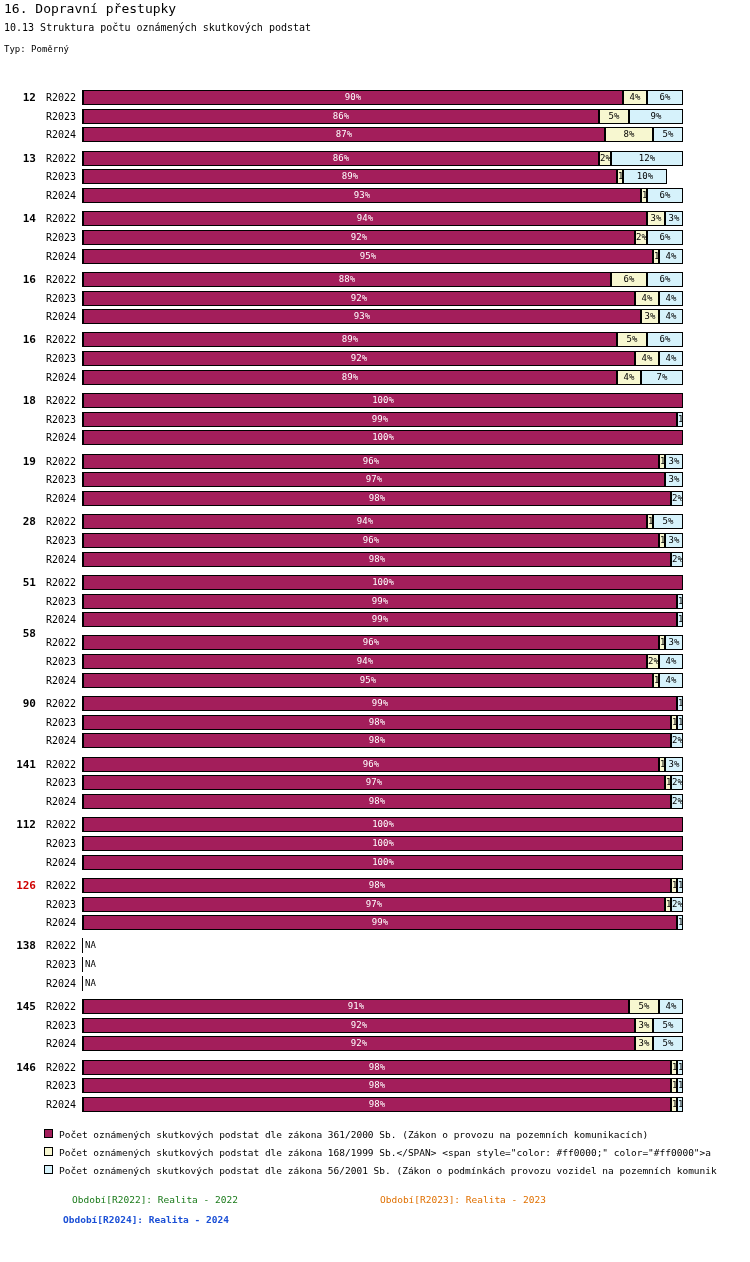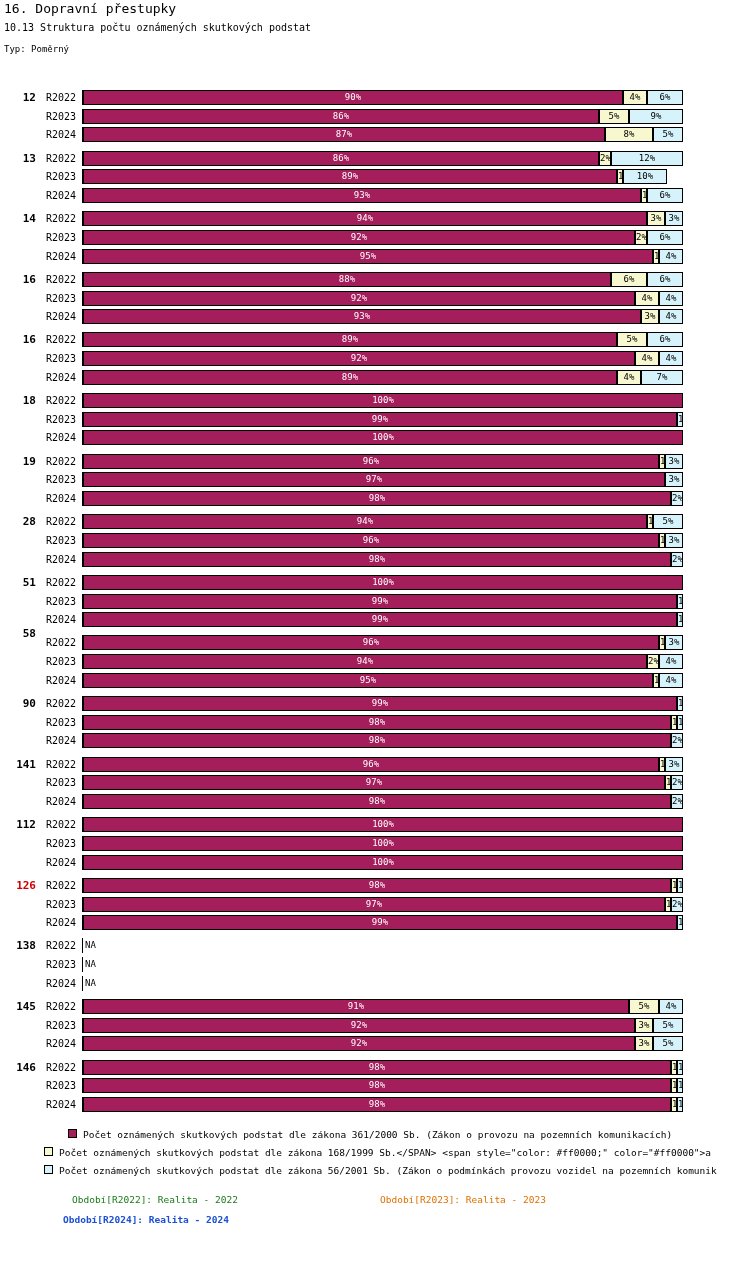--- a/index.html
+++ b/index.html
@@ -421,21 +421,21 @@
       </div>
       <div class="row-label" style="left: 40px; top: 1011px;">R2024</div>
       <div class="bar-track" style="left: 82px; top: 1009px; width: 600px;">
         <div class="seg s0" style="left: 0px; width: 588px;">98%</div>
         <div class="seg s1" style="left: 588px; width: 6px;">1%</div>
         <div class="seg s2" style="left: 594px; width: 6px;">1%</div>
       </div>
     </div>
 
   <div id="legend">
-      <div class="leg-row" style="padding-left: 68px;"><span class="leg-swatch s0"></span><span class="leg-label">Počet oznámených skutkových podstat dle zákona 361/2000 Sb. (Zákon o provozu na pozemních komunikacích)</span></div>
+      <div class="leg-row" style="padding-left: 44px;"><span class="leg-swatch s0"></span><span class="leg-label">Počet oznámených skutkových podstat dle zákona 361/2000 Sb. (Zákon o provozu na pozemních komunikacích)</span></div>
       <div class="leg-row" style="padding-left: 44px;"><span class="leg-swatch s1"></span><span class="leg-label">Počet oznámených skutkových podstat dle zákona 168/1999 Sb.&lt;/SPAN&gt; &lt;span style="color: #ff0000;" color="#ff0000"&gt;a</span></div>
       <div class="leg-row" style="padding-left: 44px;"><span class="leg-swatch s2"></span><span class="leg-label">Počet oznámených skutkových podstat dle zákona 56/2001 Sb. (Zákon o podmínkách provozu vozidel na pozemních komunik</span></div>
     </div>
 
   <div id="periods">
       <div class="per p0" style="color: rgb(26, 122, 26);">Období[R2022]: Realita - 2022</div>
       <div class="per p1" style="color: rgb(224, 112, 0);">Období[R2023]: Realita - 2023</div>
       <div class="per p2" style="color: rgb(26, 79, 214);">Období[R2024]: Realita - 2024</div>
     </div>
 

